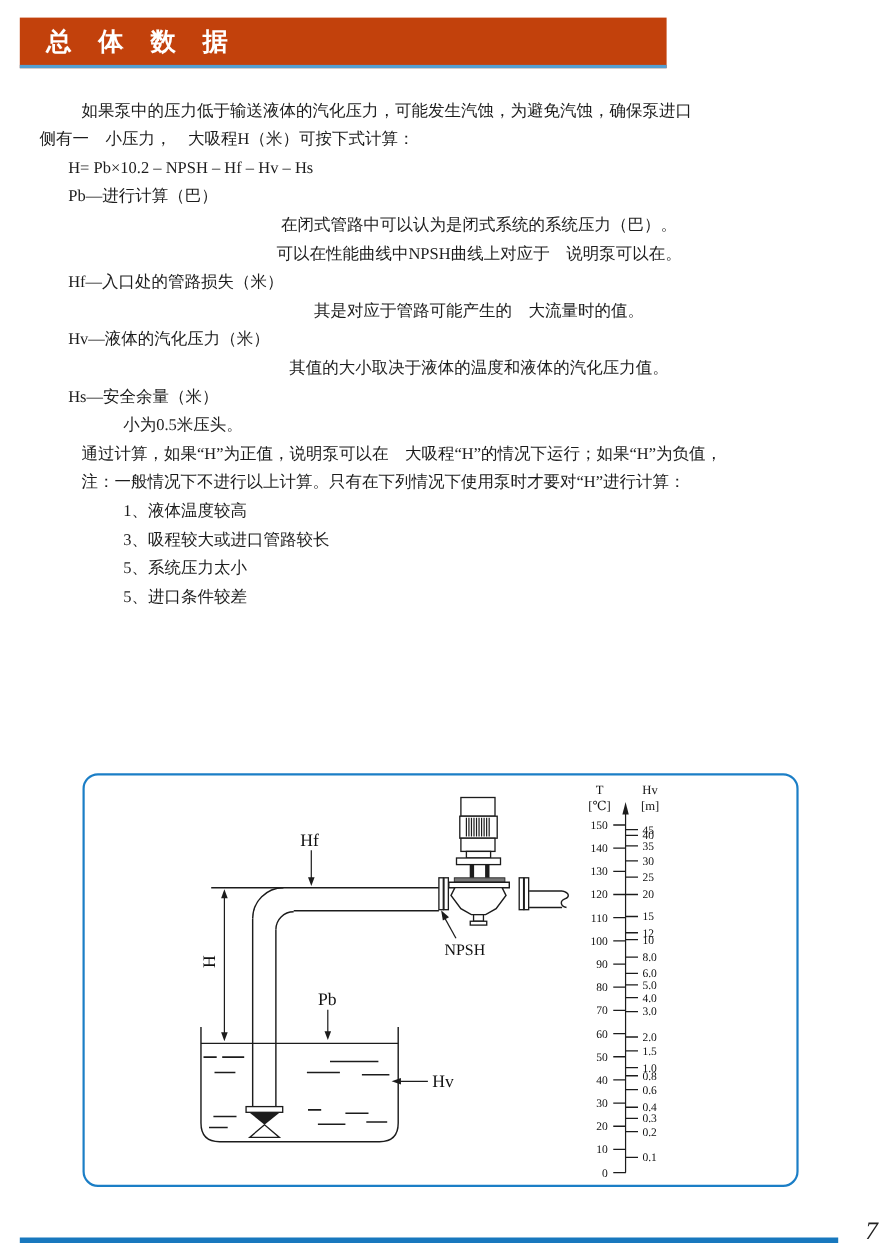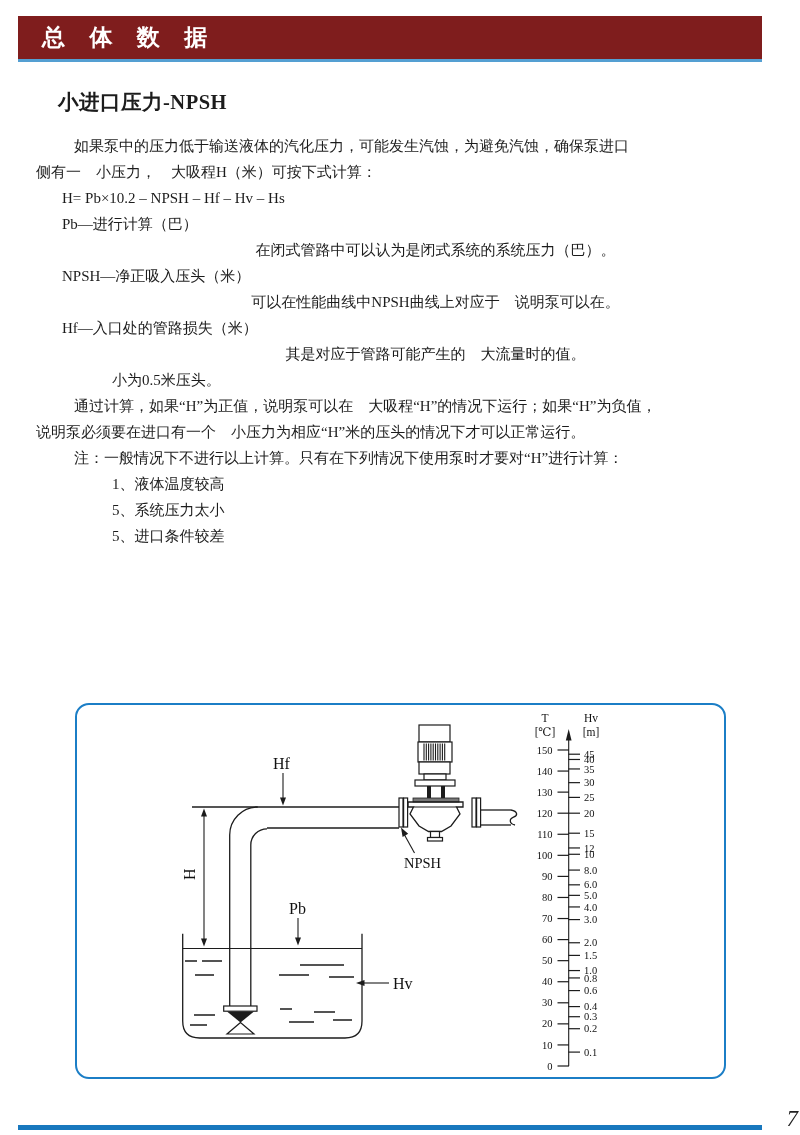--- a/index.html
+++ b/index.html
@@ -1,19 +1,19 @@
 <!DOCTYPE html>
 <html><head>
 <meta charset="utf-8">
 <style>
   html,body{margin:0;padding:0;background:#fff;}
   .page{position:relative;width:800px;height:1135px;background:#fff;overflow:hidden;
         font-family:"Liberation Serif","DejaVu Serif",serif;color:#1c1c1c;}
-  .header-bar{position:absolute;left:18px;top:16px;width:744px;height:43px;
-        background:#7f1d1d;border-bottom:3px solid #549fd2;box-sizing:content-box;}
+  .header-bar{position:absolute;left:18px;top:16px;width:588px;height:43px;
+        background:#c2410c;border-bottom:3px solid #549fd2;box-sizing:content-box;}
   .header-title{display:block;padding-left:24px;line-height:43px;color:#ffffff;
         font-family:"Liberation Sans","DejaVu Sans",sans-serif;font-weight:700;
         font-size:23px;letter-spacing:9px;}
   .content{position:absolute;left:36px;top:88px;width:730px;}
   .doc-title{margin:0 0 17px 22px;font-size:20.5px;font-weight:700;letter-spacing:.5px;}
   .tl{white-space:nowrap;height:26px;line-height:26px;font-size:15px;}
   .ind0{padding-left:0;}
   .ind1{padding-left:26px;}
   .ind2{padding-left:38px;}
   .ind3{padding-left:69px;text-align:center;}
@@ -38,36 +38,37 @@
 </head>
 <body>
 
 <div class="page">
 
   <div class="header-bar">
     <span class="header-title">总 体 数 据</span>
   </div>
 
   <div class="content">
-    <div class="doc-title">小进口压力-NPSH</div>
     <div>
         <div class="tl ind2">如果泵中的压力低于输送液体的汽化压力，可能发生汽蚀，为避免汽蚀，确保泵进口</div>
         <div class="tl ind0">侧有一　小压力，　大吸程H（米）可按下式计算：</div>
         <div class="tl ind1">H= Pb×10.2 – NPSH – Hf – Hv – Hs</div>
         <div class="tl ind1">Pb—进行计算（巴）</div>
         <div class="tl ind3">在闭式管路中可以认为是闭式系统的系统压力（巴）。</div>
-        <div class="tl ind1">NPSH—净正吸入压头（米）</div>
         <div class="tl ind3">可以在性能曲线中NPSH曲线上对应于　说明泵可以在。</div>
         <div class="tl ind1">Hf—入口处的管路损失（米）</div>
         <div class="tl ind3">其是对应于管路可能产生的　大流量时的值。</div>
+        <div class="tl ind1">Hv—液体的汽化压力（米）</div>
+        <div class="tl ind3">其值的大小取决于液体的温度和液体的汽化压力值。</div>
+        <div class="tl ind1">Hs—安全余量（米）</div>
         <div class="tl ind4">小为0.5米压头。</div>
         <div class="tl ind2">通过计算，如果“H”为正值，说明泵可以在　大吸程“H”的情况下运行；如果“H”为负值，</div>
-        <div class="tl ind0">说明泵必须要在进口有一个　小压力为相应“H”米的压头的情况下才可以正常运行。</div>
         <div class="tl ind2">注：一般情况下不进行以上计算。只有在下列情况下使用泵时才要对“H”进行计算：</div>
         <div class="tl ind4">1、液体温度较高</div>
+        <div class="tl ind4">3、吸程较大或进口管路较长</div>
         <div class="tl ind4">5、系统压力太小</div>
         <div class="tl ind4">5、进口条件较差</div>
       </div>
   </div>
 
   <figure class="diagram-box">
     <svg viewBox="0 0 647 372" xmlns="http://www.w3.org/2000/svg">
 
       <g>
         <path class="ln" d="M115,102 H322"></path>

